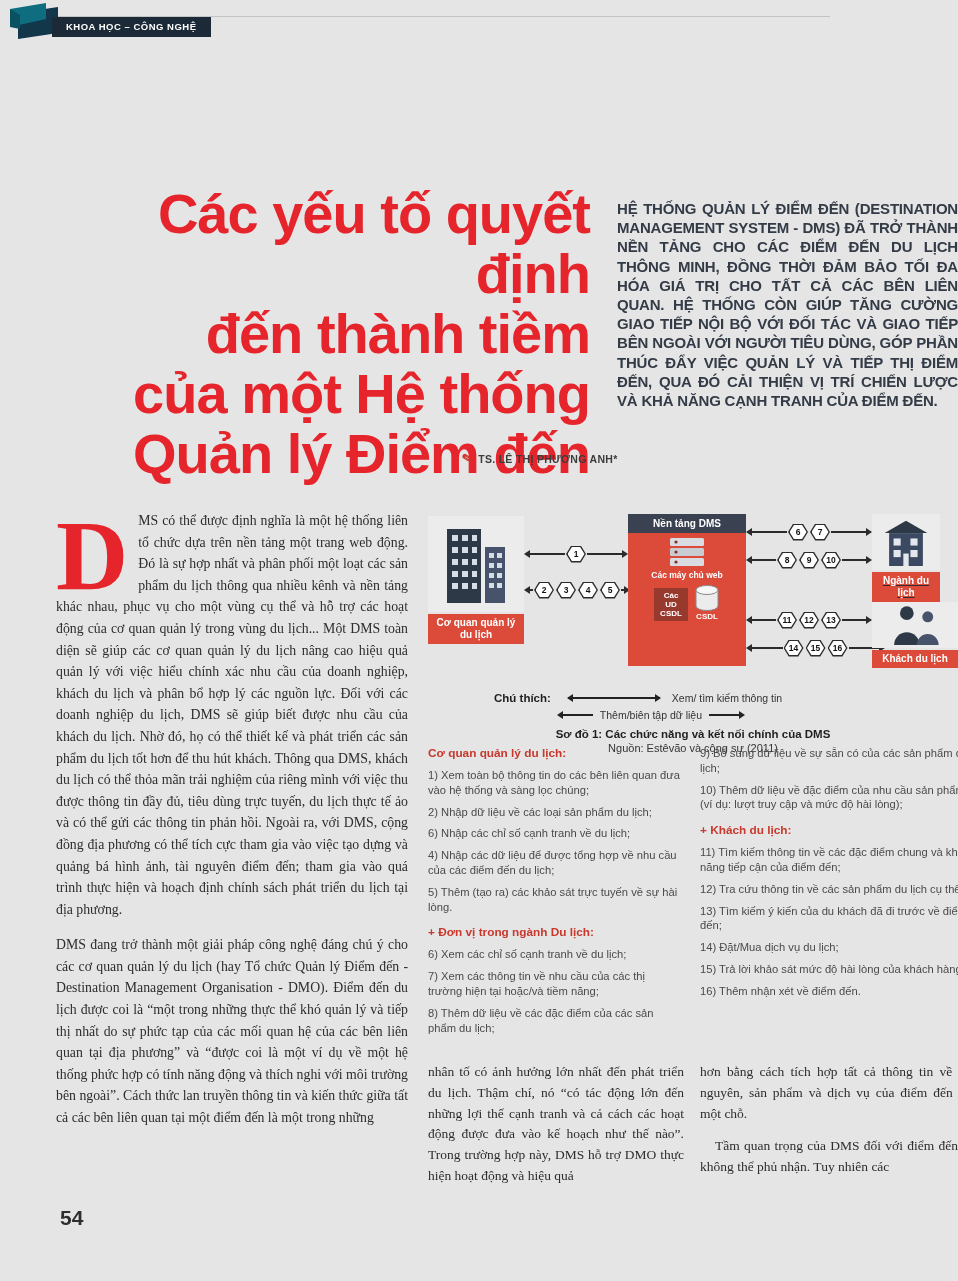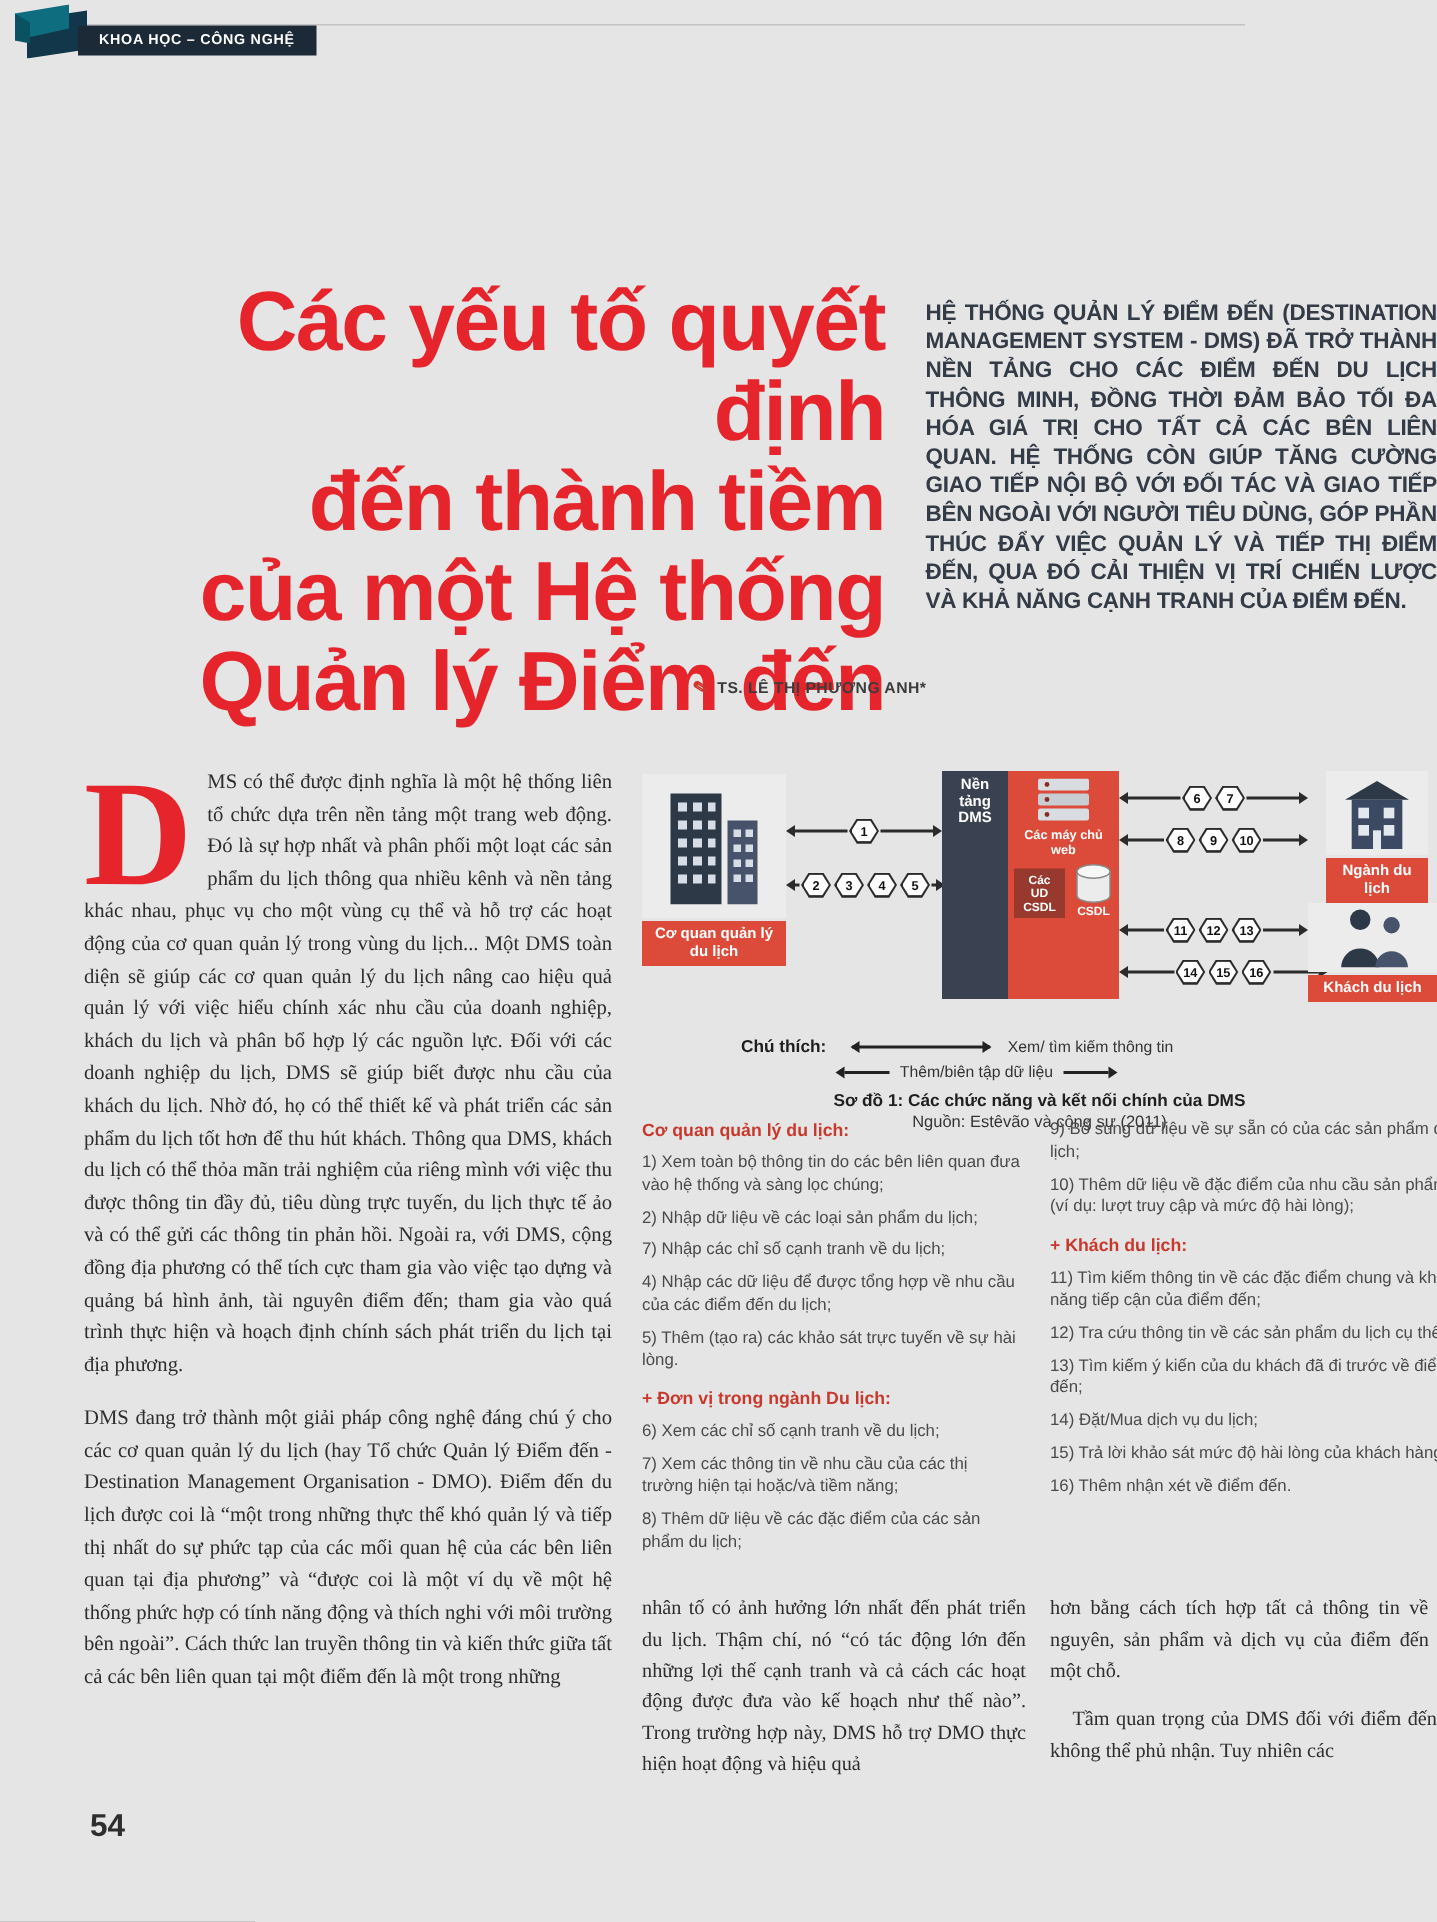--- a/index.html
+++ b/index.html
@@ -31,26 +31,26 @@
 
   
   .figure { position:absolute; left:428px; top:514px; width:530px; }
   .diagram { position:relative; height:170px; }
   .actor { position:absolute; }
   .actor-icon { background:#ececec; display:flex; align-items:center; justify-content:center; }
   .actor-label { background:#dc4a3a; color:#fff; font-size:10px; font-weight:700; text-align:center;
                  padding:3px 2px; line-height:12px; margin-top:2px; }
   .actor-left { left:0; top:2px; width:96px; }
   .actor-left .actor-icon { height:96px; }
-  .actor-industry { left:456px; top:0; width:68px; }
+  .actor-industry { left:444px; top:0; width:68px;text-decoration:underline; }
   .actor-industry .actor-icon { height:56px; }
   .actor-visitor { left:444px; top:88px; width:86px; }
   .actor-visitor .actor-icon { height:46px; }
 
-  .platform { position:absolute; left:200px; top:0; width:118px; height:152px; display:flex; flex-direction:row; }
+  .platform { position:absolute; left:200px; top:0; width:118px; height:152px; display:flex; flex-direction:column; }
   .platform-head { background:#3a4150; color:#fff; font-size:10px; font-weight:700; text-align:center; padding:4px 2px; }
   .platform-body { background:#dc4a3a; flex:1; display:flex; flex-direction:column; align-items:center;
                    padding:5px 4px 6px; gap:2px; }
   .srv-label { color:#fff; font-size:8.5px; font-weight:700; text-align:center; line-height:10px; }
   .db-row { display:flex; align-items:flex-end; gap:6px; margin-top:3px; }
   .db-box { background:rgba(25,25,25,.35); color:#fff; font-size:8px; font-weight:700; text-align:center;
             padding:3px 3px; line-height:9px; width:34px; }
   .cyl { display:flex; flex-direction:column; align-items:center; gap:1px; color:#fff; font-size:8px; font-weight:700; }
 
   .conn { position:absolute; height:20px; display:flex; align-items:center; }
@@ -357,21 +357,21 @@
       <div class="c2">Nguồn: Estêvão và cộng sự (2011)</div>
     </div>
   </div>
 
   <div class="lists">
     <div class="list-col">
       <div class="list-heading">Cơ quan quản lý du lịch:</div>
       <ul>
           <li>1) Xem toàn bộ thông tin do các bên liên quan đưa vào hệ thống và sàng lọc chúng;</li>
           <li>2) Nhập dữ liệu về các loại sản phẩm du lịch;</li>
-          <li>7) Nhập các chỉ số cạnh tranh về du lịch;</li>
+          <li>6) Nhập các chỉ số cạnh tranh về du lịch;</li>
           <li>4) Nhập các dữ liệu để được tổng hợp về nhu cầu của các điểm đến du lịch;</li>
           <li>5) Thêm (tạo ra) các khảo sát trực tuyến về sự hài lòng.</li>
         </ul>
       <div class="list-sub">+ Đơn vị trong ngành Du lịch:</div>
       <ul>
           <li>6) Xem các chỉ số cạnh tranh về du lịch;</li>
           <li>7) Xem các thông tin về nhu cầu của các thị trường hiện tại hoặc/và tiềm năng;</li>
           <li>8) Thêm dữ liệu về các đặc điểm của các sản phẩm du lịch;</li>
         </ul>
     </div>

